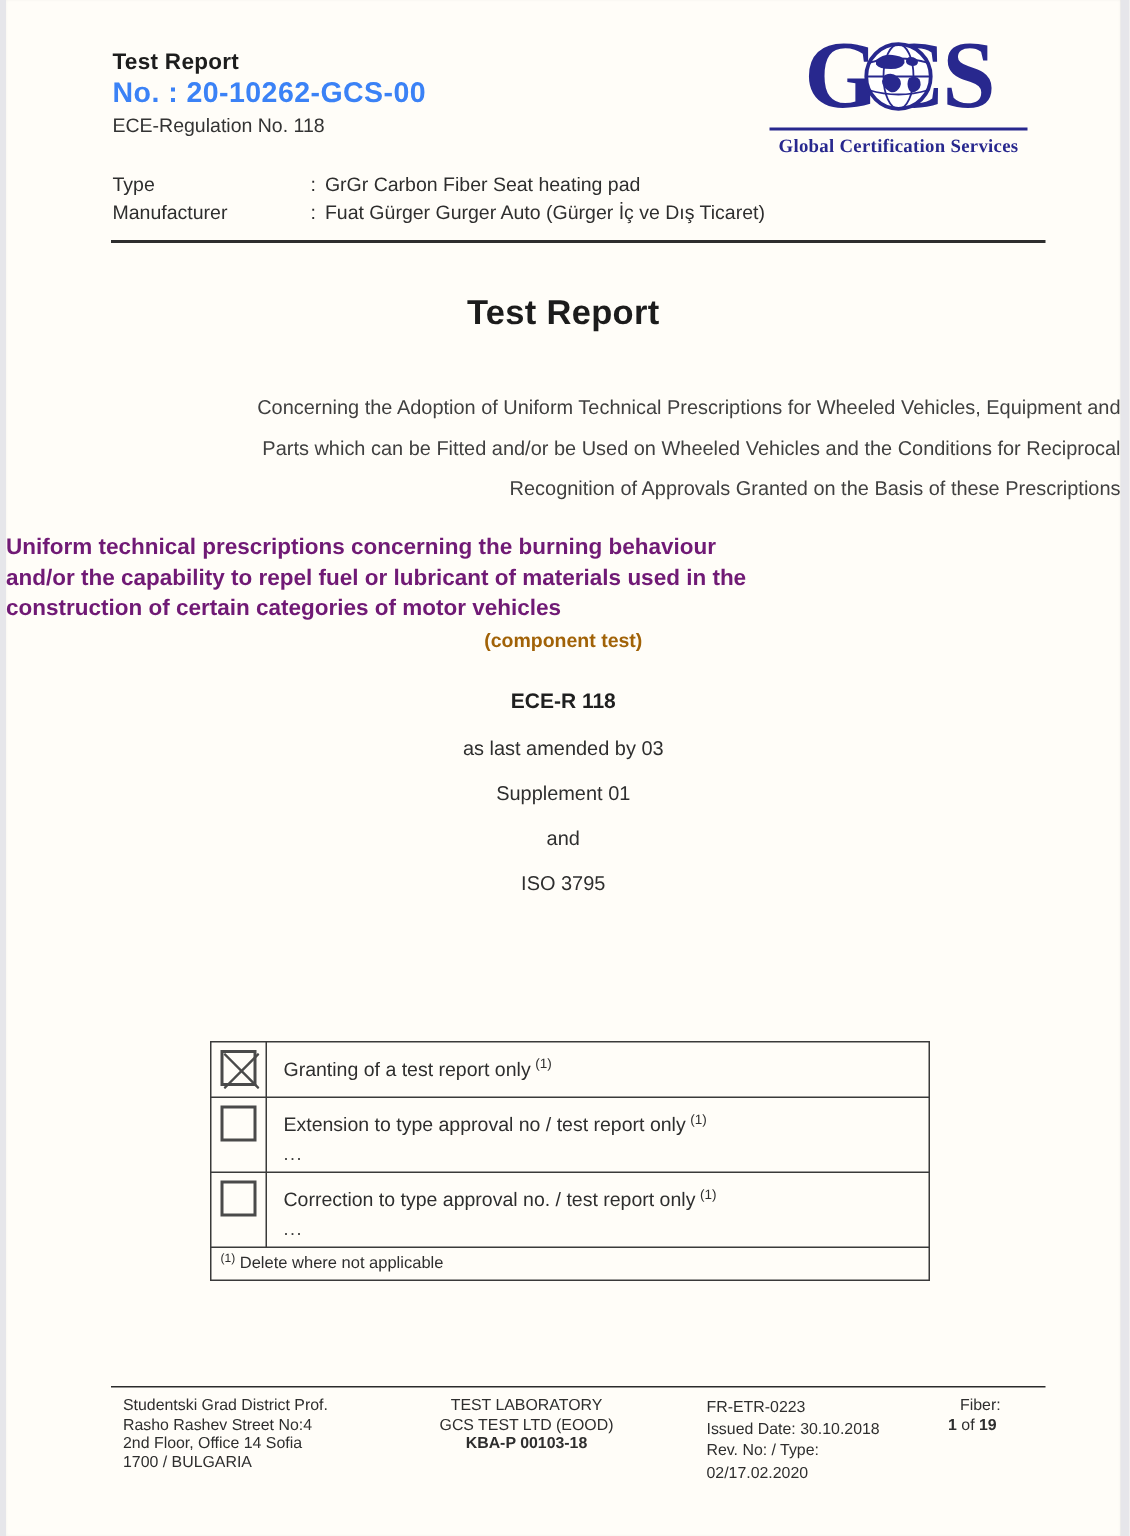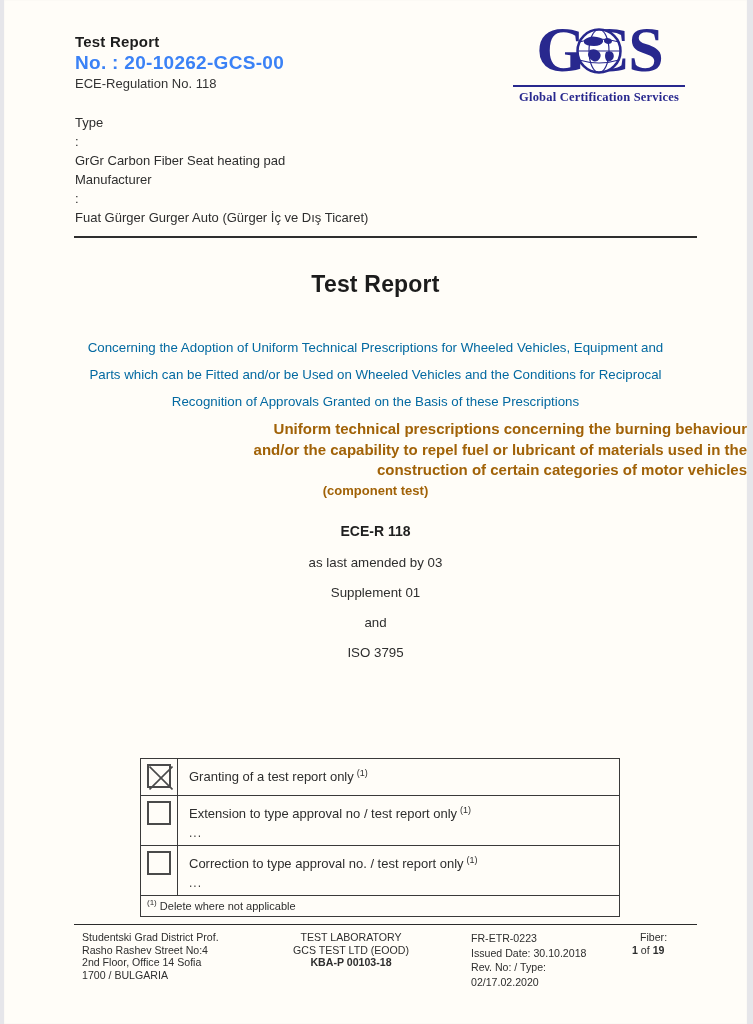--- a/index.html
+++ b/index.html
@@ -39,33 +39,33 @@
   .logo-sub {
     margin-top: 3px;
     border-top: 2px solid #28288e;
     padding-top: 3px;
     font-size: 12.5px; font-weight: bold; letter-spacing: 0.2px;
     white-space: nowrap;
   }
 
   
   .meta { margin: 22px 0 0 71px; font-size: 13px; color: #2e2e2e; }
-  .meta-row { display: flex; line-height: 19px; flex-direction: column; }
+  .meta-row { display: flex; line-height: 19px; }
   .meta-label { width: 132px; flex: none; }
   .meta-colon { flex: none; margin-right: 6px; }
   .rule {
     border: none; border-top: 2px solid #2e2e2e;
     margin: 9px 0 0 70px; width: 623px;
   }
 
   
   .doc-title { text-align: center; font-size: 23px; font-weight: bold; color: #1c1c1c; margin-top: 33px; letter-spacing: 0.2px; }
-  .intro { margin-top: 36px; text-align: center; font-size: 13.3px; color: #0369a1; }
+  .intro { margin-top: 36px; text-align: right; font-size: 13.3px; color: #404040; }
   .intro div { line-height: 27px; }
-  .subject { margin-top: 4px; text-align: right; font-size: 15px; font-weight: bold; color: #a16207; }
+  .subject { margin-top: 16px; text-align: left; font-size: 15px; font-weight: bold; color: #701a75; }
   .subject div { line-height: 20.5px; }
   .component-note { text-align: center; font-size: 13px; font-weight: bold; color: #a16207; margin-top: 2px; }
   .standard { text-align: center; font-size: 14px; font-weight: bold; color: #1f1f1f; margin-top: 25px; }
   .amend { text-align: center; font-size: 13.3px; color: #2e2e2e; }
   .amend div { margin-top: 17px; line-height: 13px; }
 
   
   .approval {
     margin: 99px 0 0 136px;
     width: 480px;

